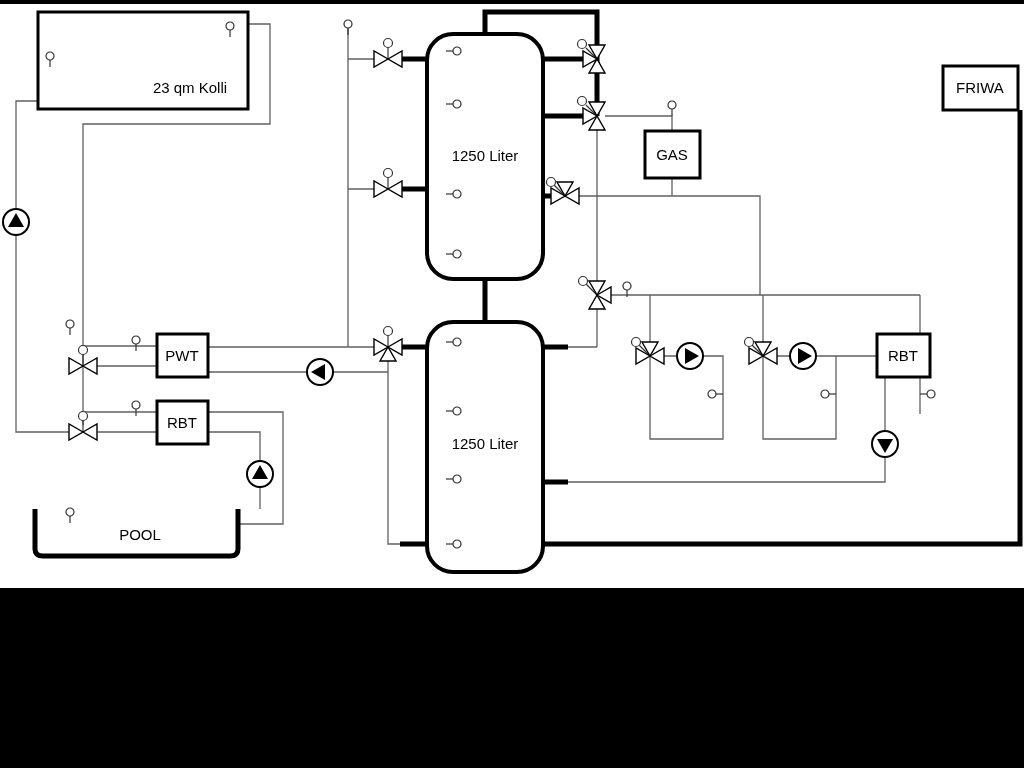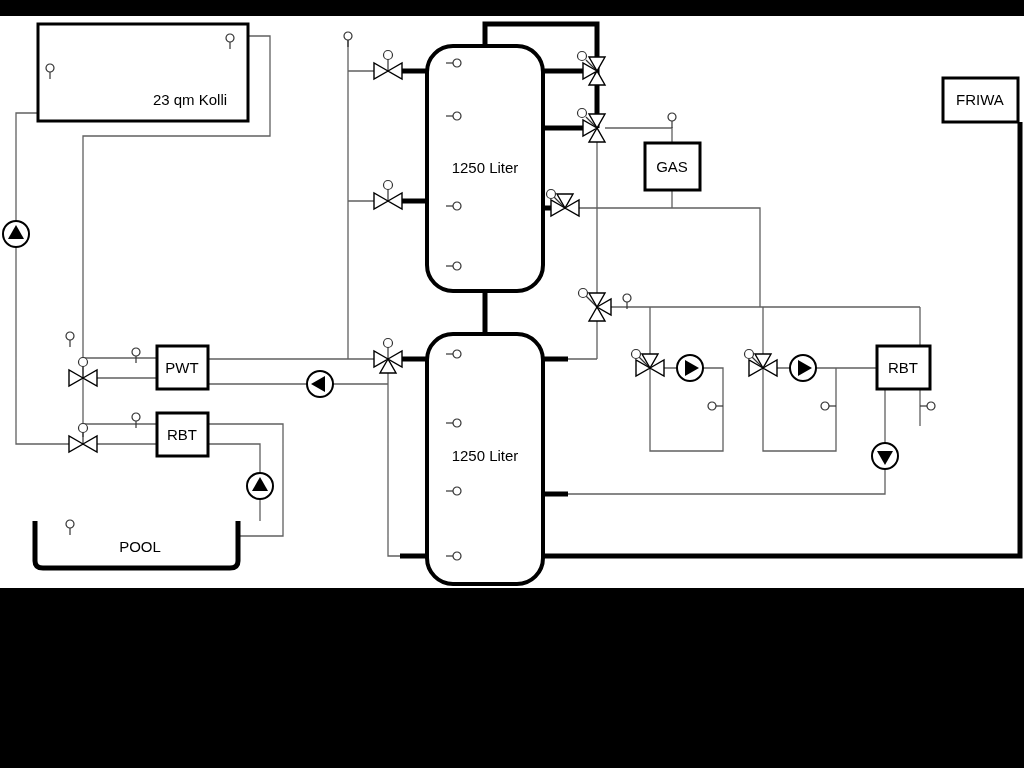--- a/index.html
+++ b/index.html
@@ -1,17 +1,17 @@
 <!DOCTYPE html>
 <html><head>
 <meta charset="utf-8">
 <style>
   html,body{margin:0;padding:0;background:#000;}
   #stage{position:relative;width:1024px;height:768px;background:#000;overflow:hidden;}
-  #diagram-area{position:absolute;top:16px;left:0;width:1024px;height:588px;background:#fff;}
+  #diagram-area{position:absolute;top:4px;left:0;width:1024px;height:588px;background:#fff;}
   #footer-bar{position:absolute;top:588px;left:0;width:1024px;height:180px;background:#000;}
   svg{display:block;}
   .lbl{font-family:"Liberation Sans","DejaVu Sans",sans-serif;font-size:15px;fill:#000;}
   .thin{fill:none;stroke:#606060;stroke-width:1.3;}
   .thick{fill:none;stroke:#000;stroke-width:5;stroke-linecap:butt;}
   .box{fill:#fff;stroke:#000;stroke-width:3;}
   .tank{fill:#fff;stroke:#000;stroke-width:4;}
   .pool{fill:none;stroke:#000;stroke-width:5;stroke-linejoin:round;}
 </style>
 </head>

